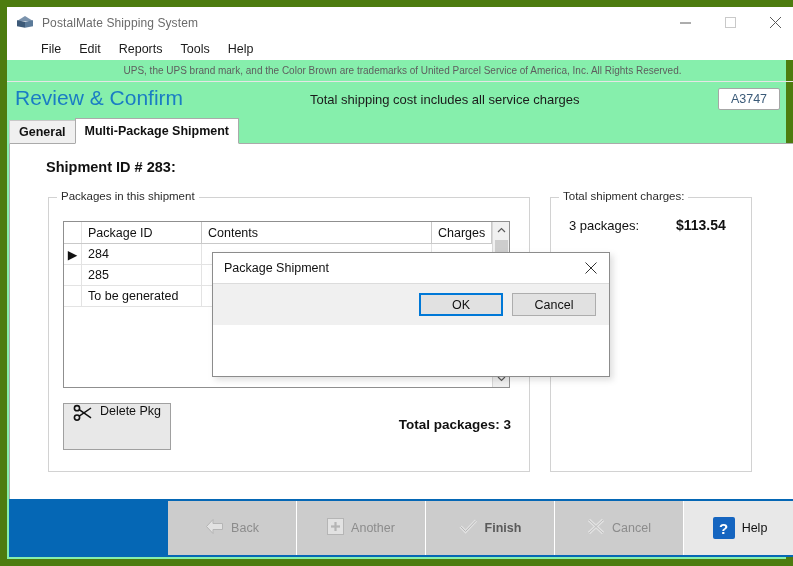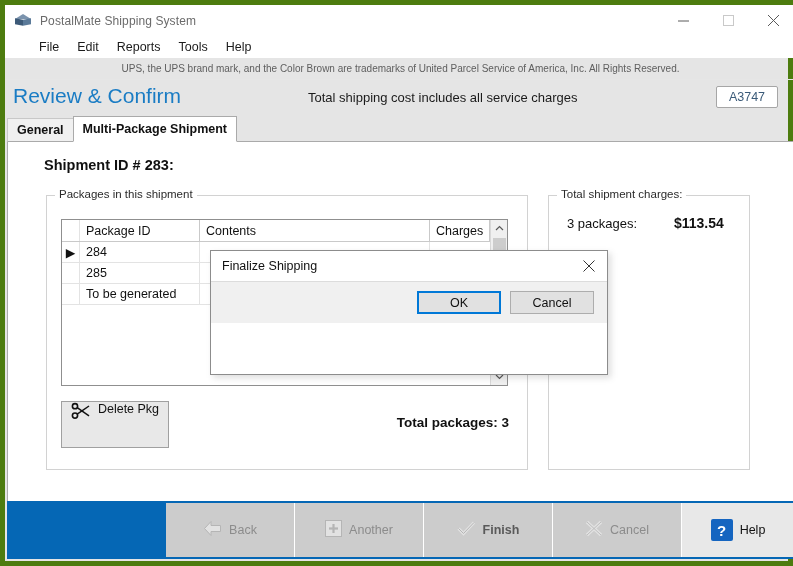--- a/index.html
+++ b/index.html
@@ -5,22 +5,22 @@
   * { box-sizing: border-box; margin: 0; padding: 0; }
   html, body {
     width: 793px; height: 566px;
     font-family: "Liberation Sans", sans-serif;
     background: #ffffff;
     overflow: hidden;
   }
   #app {
     position: relative;
     width: 793px; height: 566px;
-    border: 5px solid #4d7c0f;
-    background: #e5e5e5;
+    border: 7px solid #4d7c0f;
+    background: #86efac;
   }
 
   
   .titlebar {
     position: absolute; top: 0; left: 0;
     width: 791px; height: 31px;
     background: #ffffff;
     display: flex; align-items: center;
   }
   .app-icon {
@@ -497,21 +497,21 @@
     </div>
     <div class="navbtn help">
       <span class="help-icon">?</span>
       <span>Help</span>
     </div>
   </div>
 
   <div class="dlg-shadow"></div>
   <div class="dialog">
     <div class="dlg-title">
-      <span>Finalize Shipping</span>
+      <span>Package Shipment</span>
       <span class="dlg-close">
         <svg width="12" height="12" viewBox="0 0 12 12">
             <line x1="0.5" y1="0.5" x2="11.5" y2="11.5" stroke="#333" stroke-width="1"></line>
             <line x1="11.5" y1="0.5" x2="0.5" y2="11.5" stroke="#333" stroke-width="1"></line>
           </svg>
       </span>
     </div>
     <div class="dlg-footer">
       <div class="dlg-btn default">OK</div>
       <div class="dlg-btn">Cancel</div>

